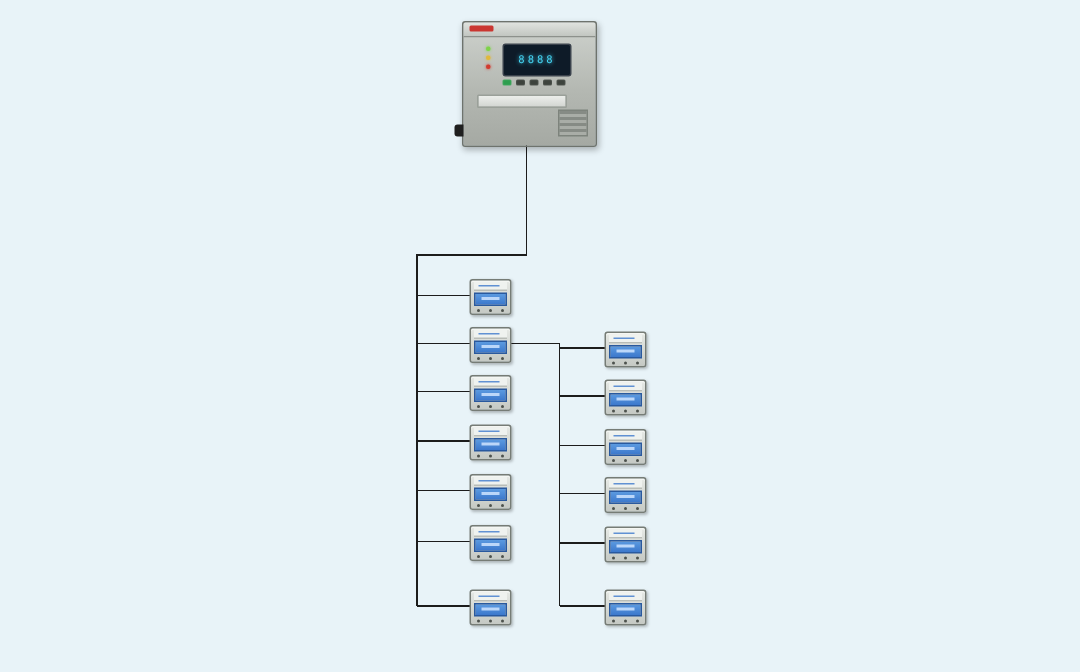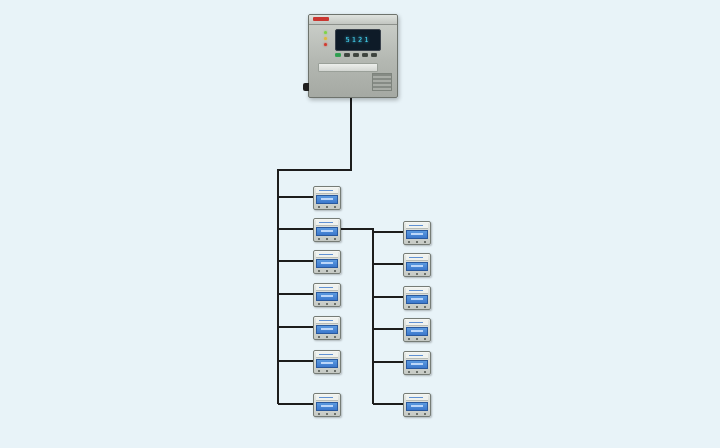--- a/index.html
+++ b/index.html
@@ -105,21 +105,21 @@
   <div class="controller">
     <div class="ctl-top">
       <div class="ctl-logo"></div>
     </div>
     <div class="ctl-leds">
         <i></i>
         <i></i>
         <i></i>
       </div>
     <div class="ctl-display">
-      <span>5121</span>
+      <span>8888</span>
     </div>
     <div class="ctl-btnrow">
         <i></i>
         <i></i>
         <i></i>
         <i></i>
         <i></i>
       </div>
     <div class="ctl-label"></div>
     <div class="ctl-grille"></div>

